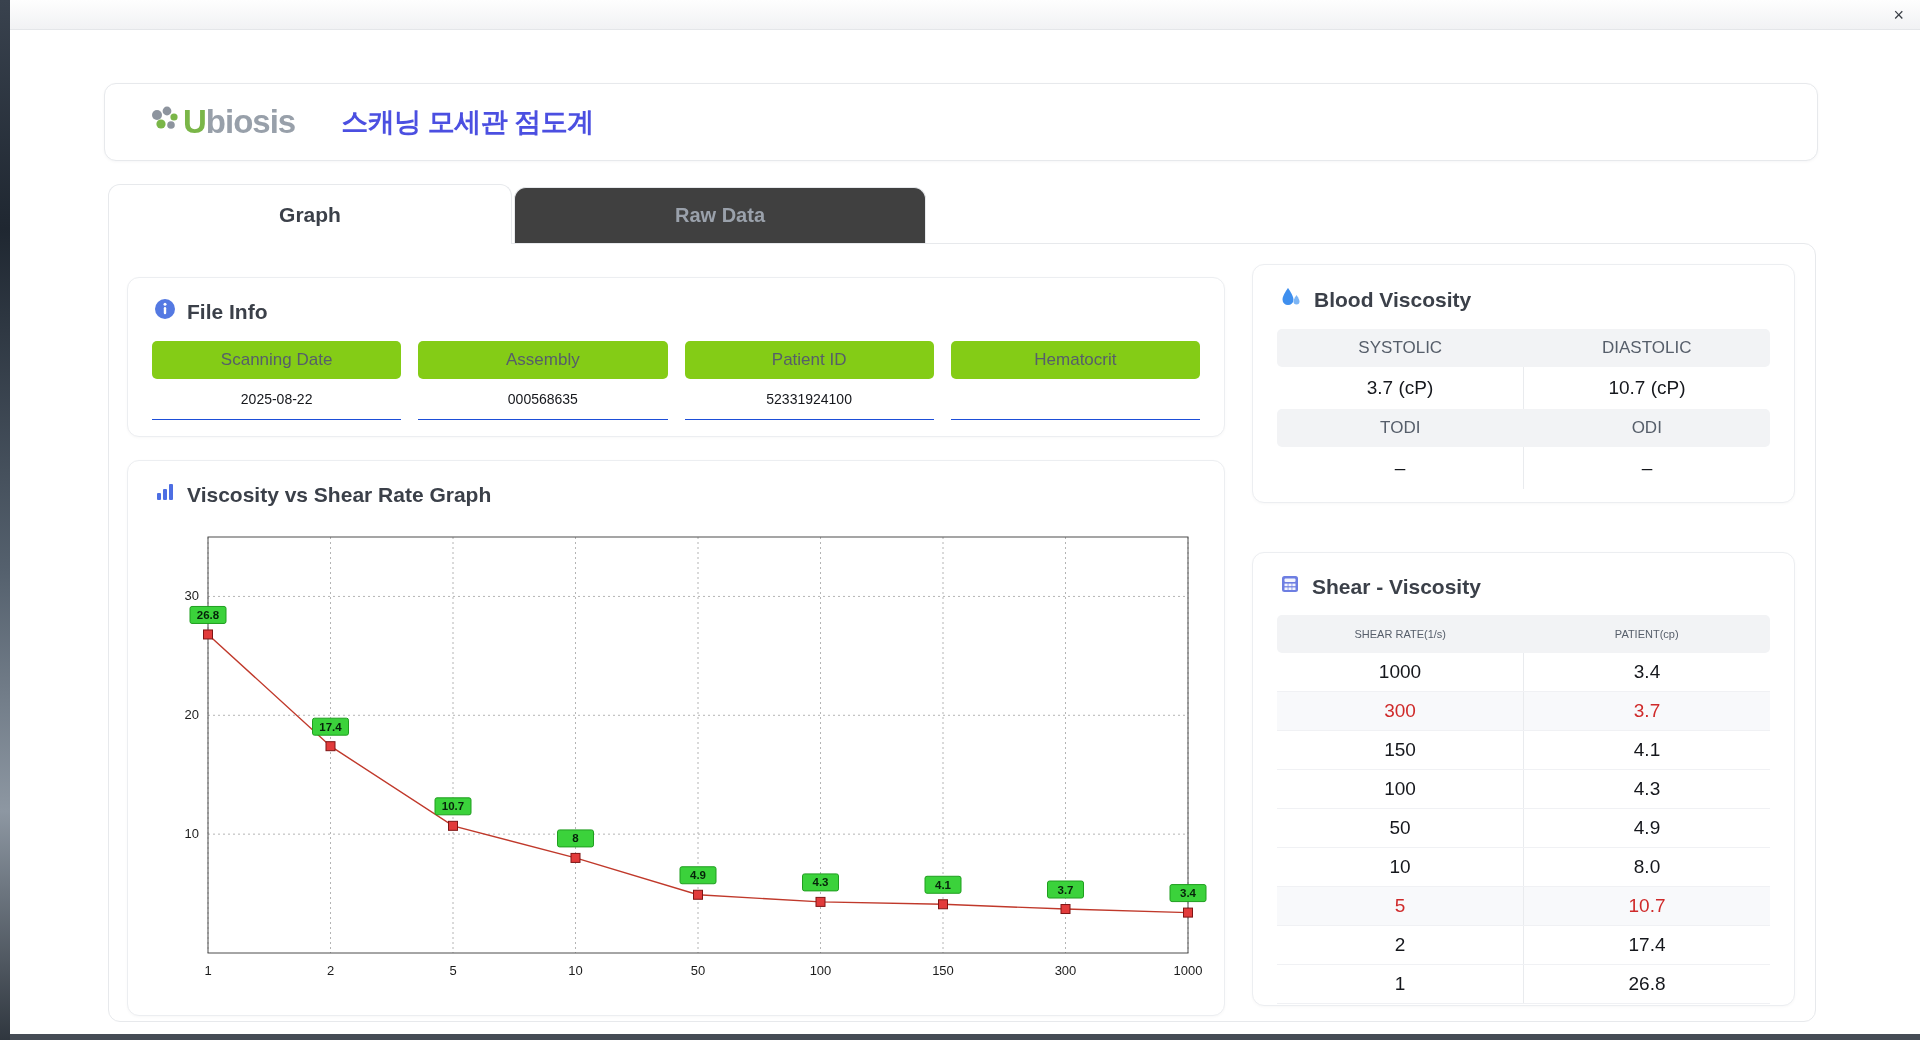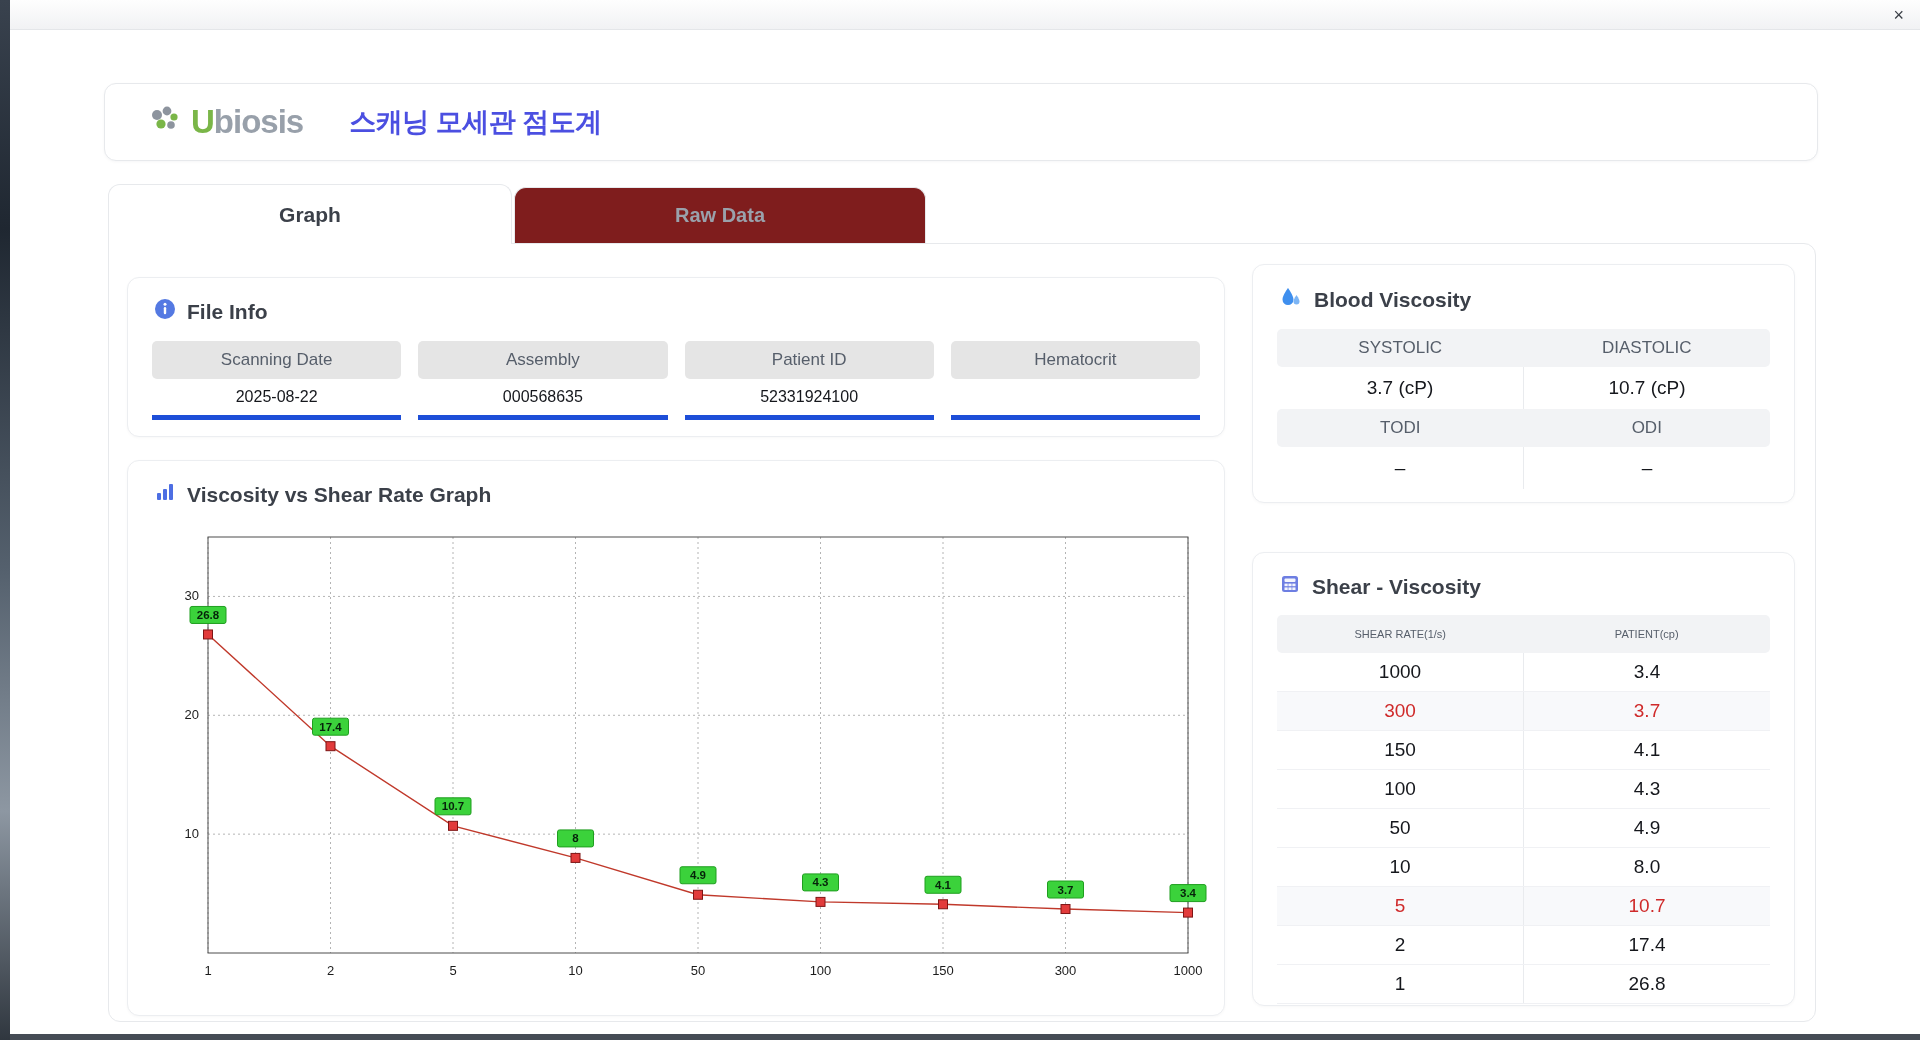--- a/index.html
+++ b/index.html
@@ -10,47 +10,47 @@
     background:linear-gradient(180deg,#39424e 0%,#1f2731 22%,#55616e 55%,#8d97a2 78%,#30373f 100%)}
   .edge-bottom{position:absolute;left:10px;right:0;bottom:0;height:6px;background:#454c55}
 
   .titlebar{position:absolute;left:10px;right:0;top:0;height:30px;
     background:linear-gradient(#fefefe,#f1f2f4);border-bottom:1px solid #e4e6e9}
   .close-btn{position:absolute;right:16px;top:3px;font-size:18px;color:#3a3f46;line-height:24px;cursor:default}
 
   .header-card{position:absolute;left:104px;top:83px;width:1714px;height:78px;background:#fff;
     border:1px solid #e7e9ec;border-radius:12px;display:flex;align-items:center;padding:0 42px;
     box-shadow:0 1px 3px rgba(20,30,40,.04)}
-  .logo{display:flex;align-items:center;gap:8px}
+  .logo{display:flex;align-items:center;gap:0}
   .logo-text{font-size:33px;font-weight:bold;color:#98a0aa;letter-spacing:-1px}
   .logo-text .logo-u{color:#7ab648}
   .app-title{margin-left:46px;font-size:27px;font-weight:bold;color:#4b4fe1;letter-spacing:-.5px}
 
   .tab{position:absolute;display:flex;align-items:center;justify-content:center;
     border:1px solid #e7e9ec;border-bottom:none;border-radius:12px 12px 0 0;cursor:default}
   .tab-active{left:108px;top:184px;width:404px;height:60px;background:#fff;z-index:3;
     font-size:21px;font-weight:bold;color:#3b4049}
-  .tab-inactive{left:514px;top:187px;width:412px;height:56px;background:#7f1d1d;z-index:1;
+  .tab-inactive{left:514px;top:187px;width:412px;height:56px;background:#404040;z-index:1;
     font-size:20px;font-weight:600;color:#9aa1ab}
 
   .content-card{position:absolute;left:108px;top:243px;width:1708px;height:779px;background:#fff;
     border:1px solid #e7e9ec;border-radius:0 12px 12px 12px;z-index:2}
 
   .panel{position:absolute;background:#fff;border:1px solid #eceef1;border-radius:12px;
     box-shadow:0 1px 3px rgba(20,30,40,.03)}
   .panel-title{display:flex;align-items:center;gap:11px;padding:20px 26px 0;
     font-size:21px;font-weight:bold;color:#3b4049}
 
   #file-info{left:18px;top:33px;width:1098px;height:160px}
   .fi-fields{display:flex;gap:17px;margin:16px 24px 0}
   .fi-col{flex:1}
-  .fi-head{height:38px;background:#e5e5e5;border-radius:5px;display:flex;align-items:center;
+  .fi-head{height:38px;background:#84cc16;border-radius:5px;display:flex;align-items:center;
     justify-content:center;font-size:17px;color:#565e6a}
-  .fi-val{height:41px;display:flex;align-items:center;justify-content:center;font-size:16px;
-    color:#15171c;border-bottom:5px solid #1d4ed8}
+  .fi-val{height:41px;display:flex;align-items:center;justify-content:center;font-size:14px;
+    color:#15171c;border-bottom:1px solid #1d4ed8}
 
   #graph-card{left:18px;top:216px;width:1098px;height:556px}
   #viscosity-chart{position:absolute;left:16px;top:58px;overflow:visible}
   .grid{stroke:#b4b4b4;stroke-width:1;stroke-dasharray:2 3}
   .frame{fill:none;stroke:#4c4c4c;stroke-width:1}
   .ylab,.xlab{font-size:13px;fill:#1c1c1c;font-family:"Liberation Sans",sans-serif}
   .plab{font-size:11.5px;font-weight:bold;fill:#06230a;font-family:"Liberation Sans",sans-serif}
 
   #blood-card{left:1143px;top:20px;width:543px;height:239px}
   .bv-table{margin:15px 24px 0}

